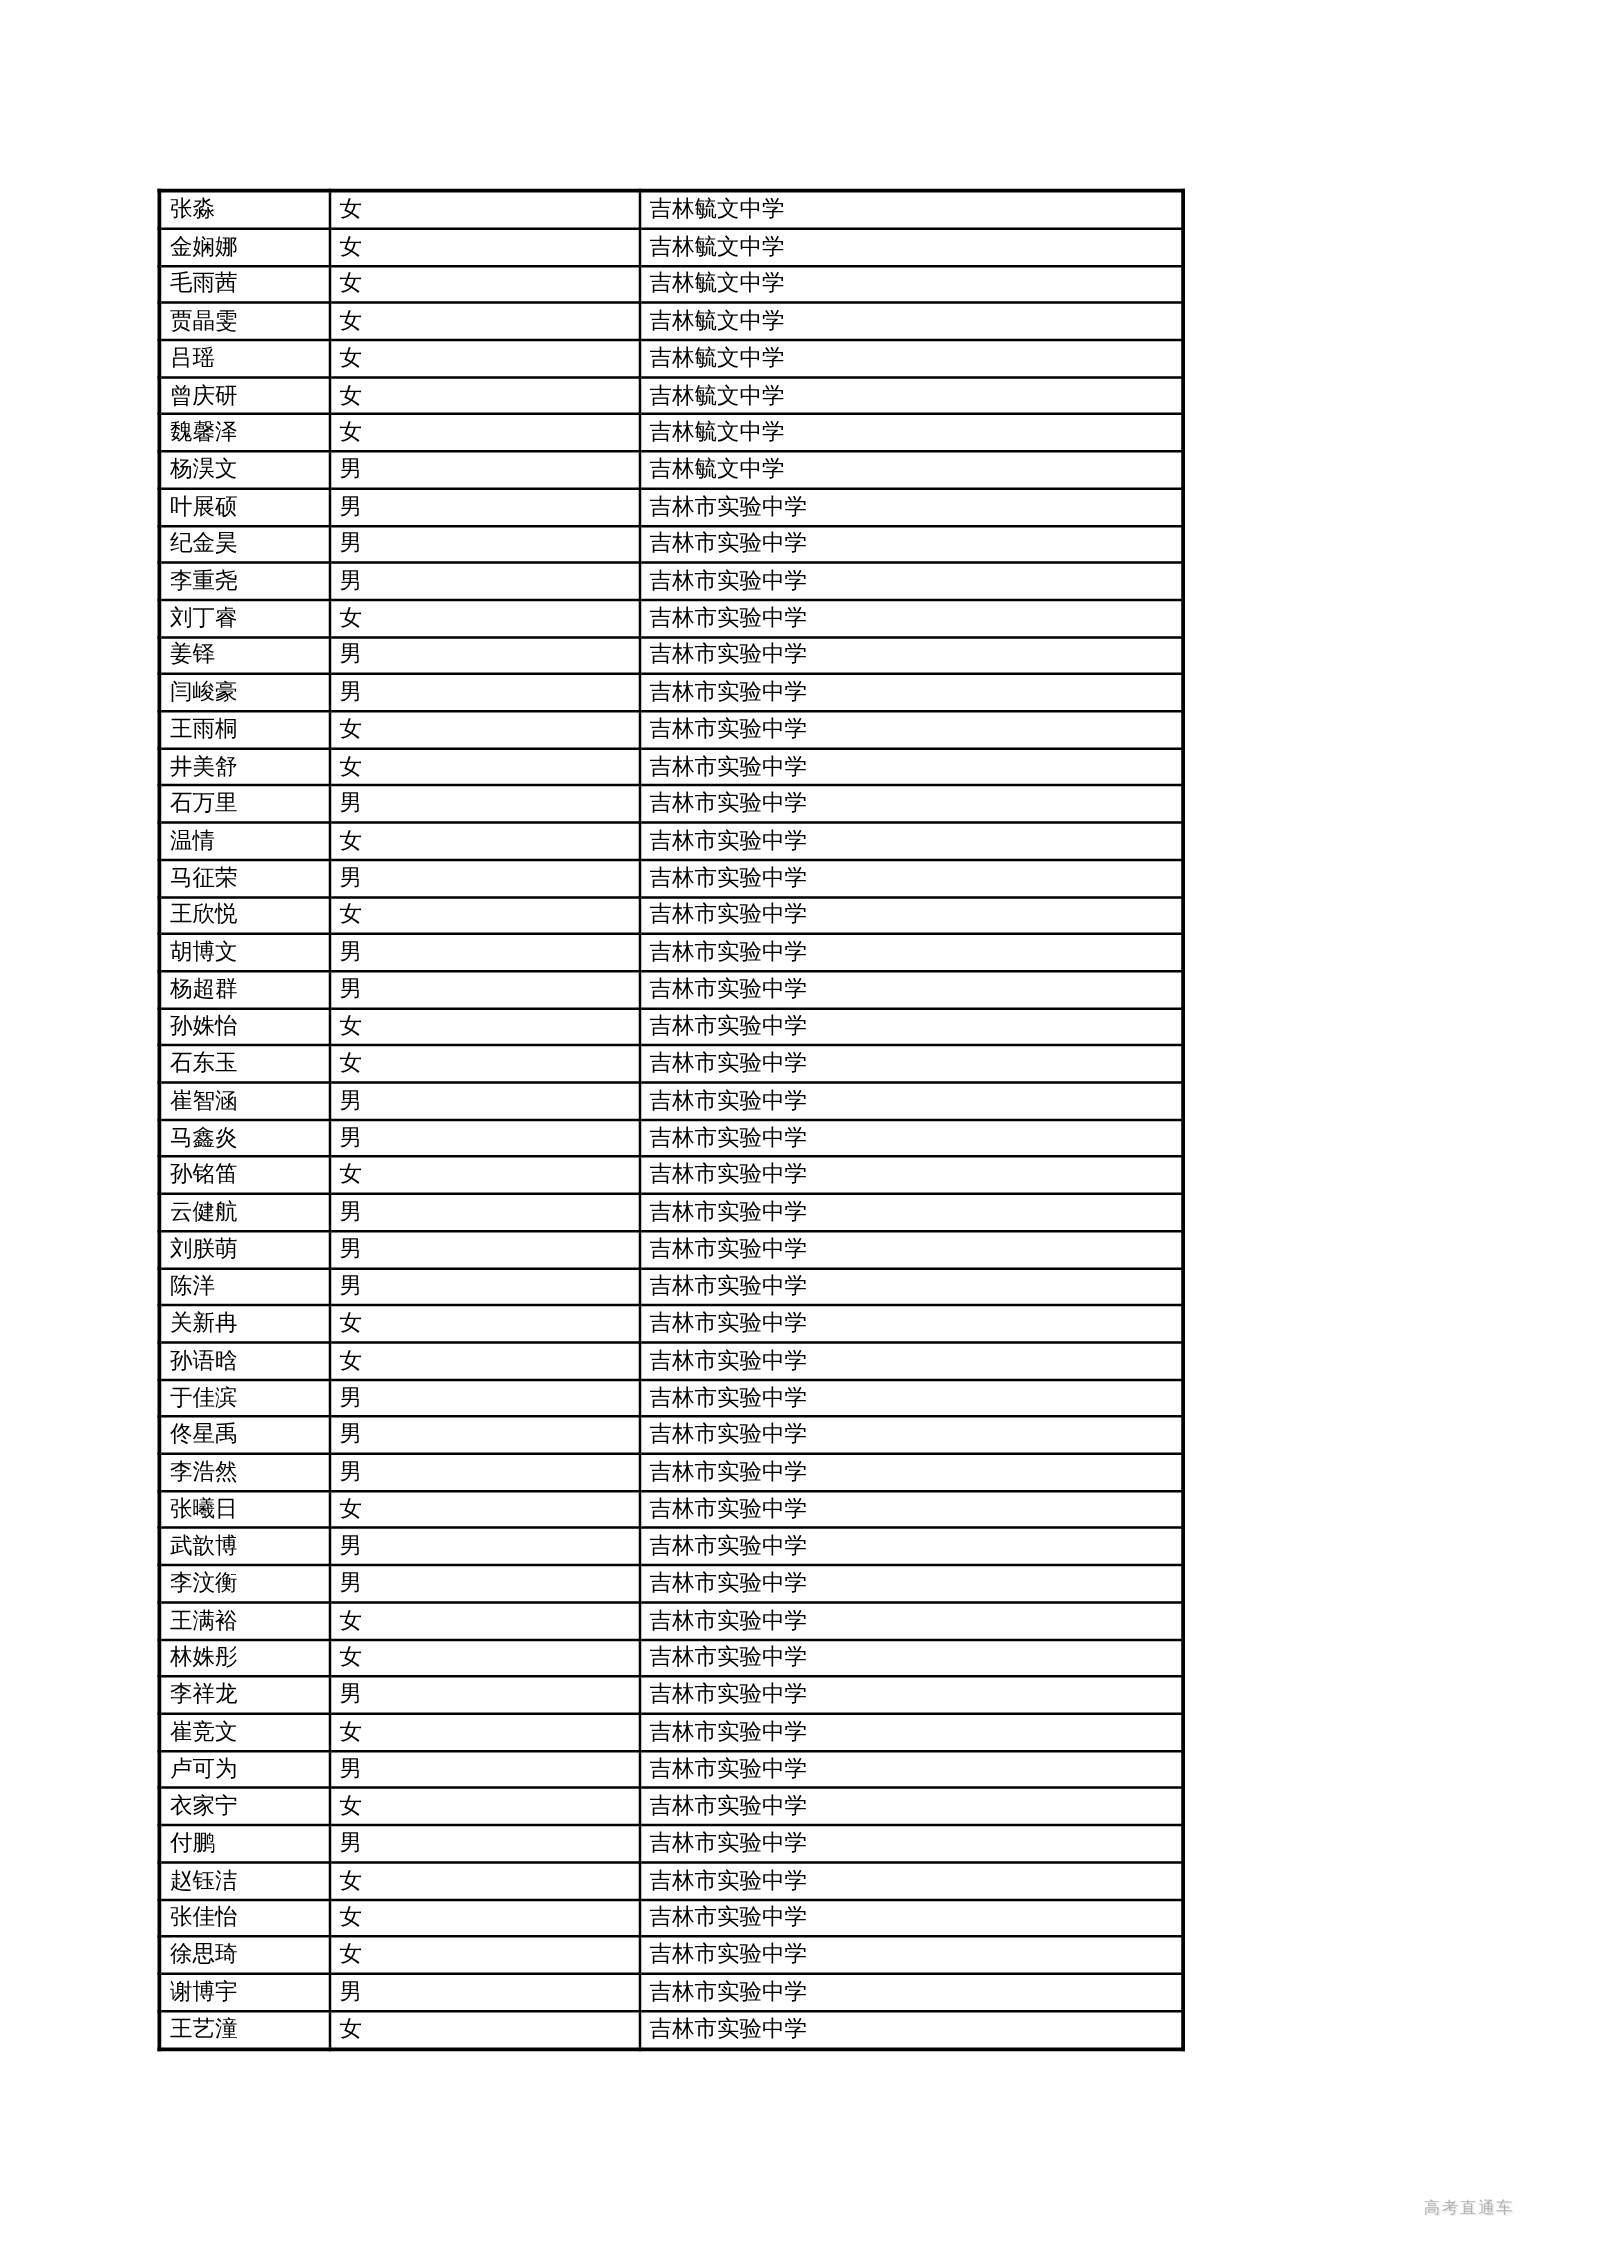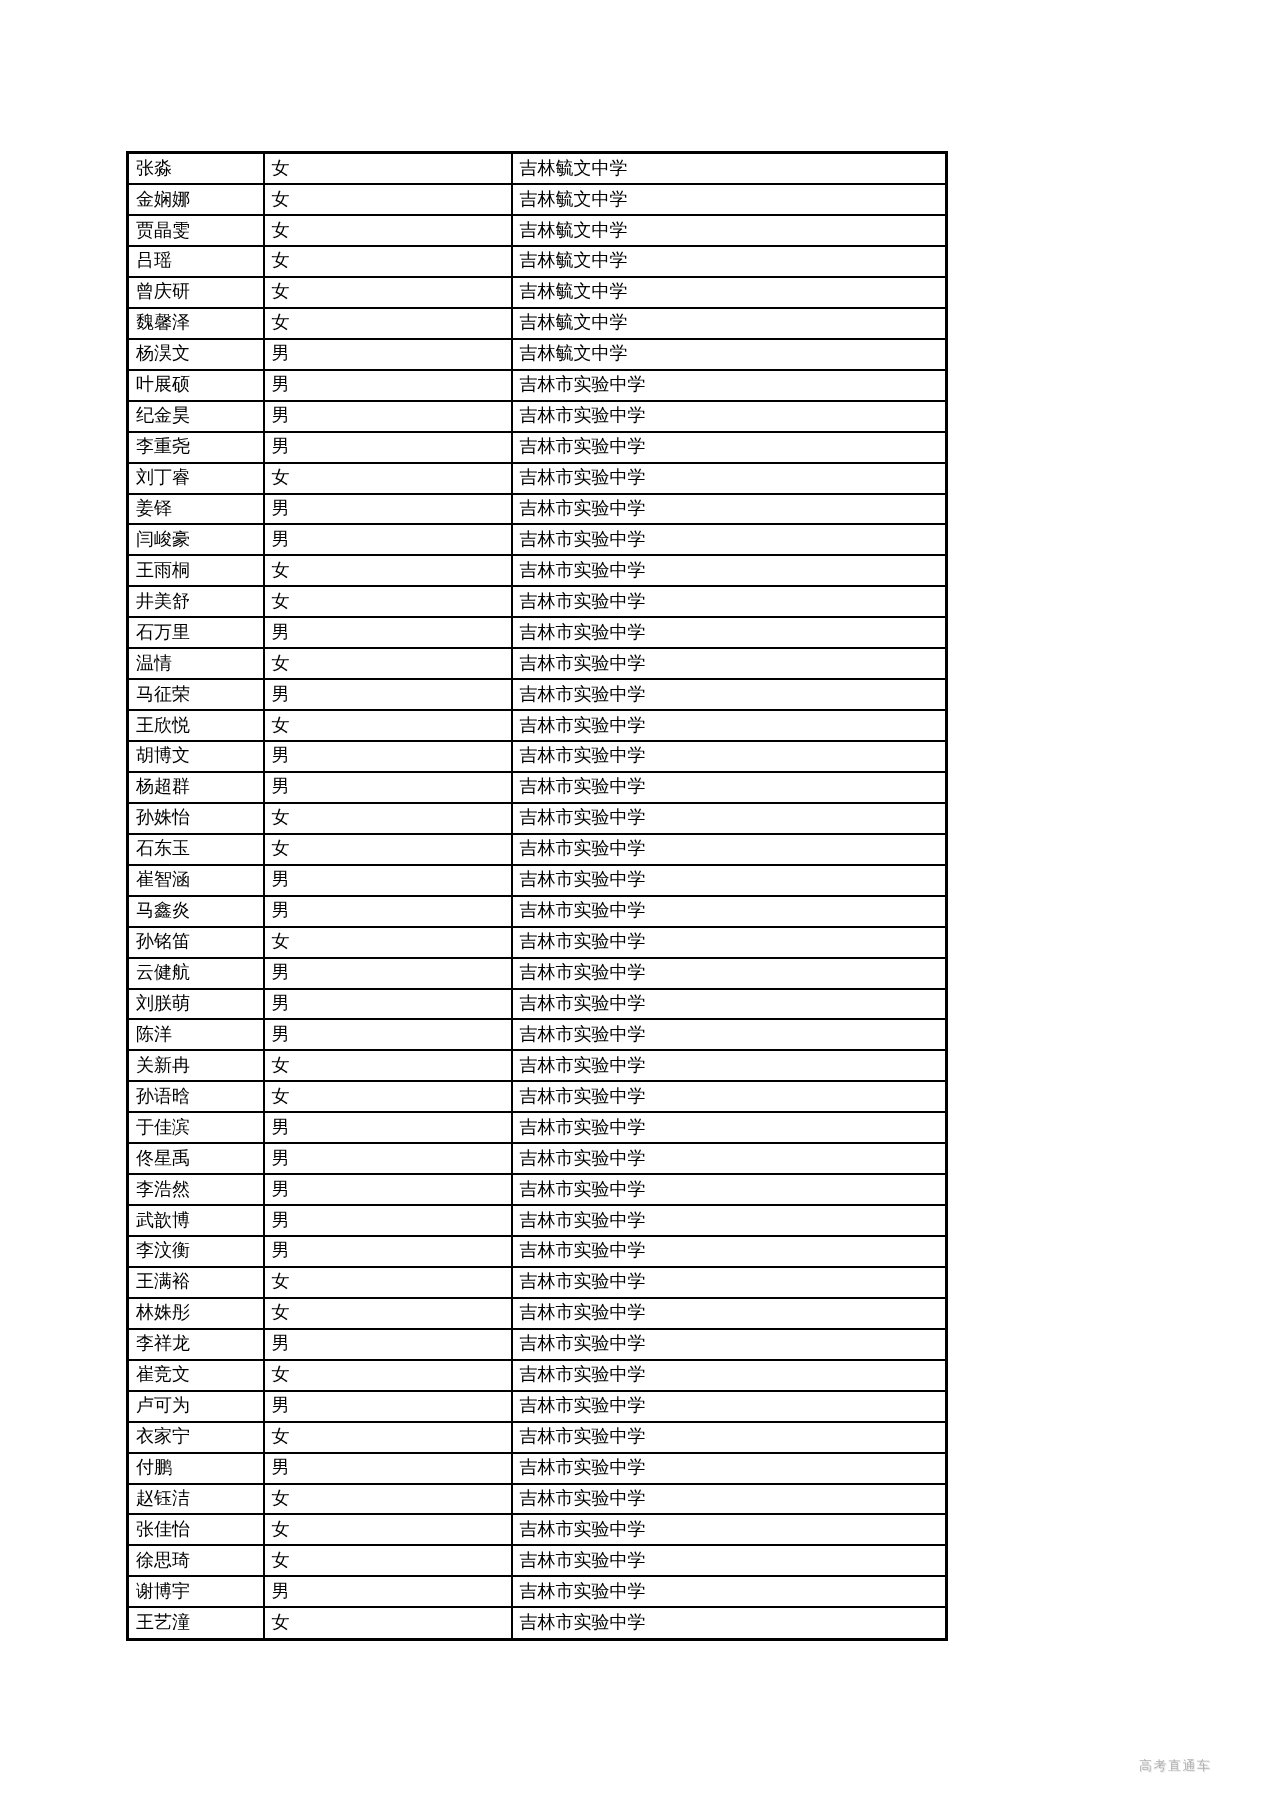--- a/index.html
+++ b/index.html
@@ -73,20 +73,25 @@
     <td>女</td>
     <td>吉林毓文中学</td>
   </tr>
 
   <tr>
     <td>金娴娜</td>
     <td>女</td>
     <td>吉林毓文中学</td>
   </tr>
 
+  <tr>
+    <td>毛雨茜</td>
+    <td>女</td>
+    <td>吉林毓文中学</td>
+  </tr>
 
   <tr>
     <td>贾晶雯</td>
     <td>女</td>
     <td>吉林毓文中学</td>
   </tr>
 
   <tr>
     <td>吕瑶</td>
     <td>女</td>
@@ -267,20 +272,25 @@
     <td>男</td>
     <td>吉林市实验中学</td>
   </tr>
 
   <tr>
     <td>李浩然</td>
     <td>男</td>
     <td>吉林市实验中学</td>
   </tr>
 
+  <tr>
+    <td>张曦日</td>
+    <td>女</td>
+    <td>吉林市实验中学</td>
+  </tr>
 
   <tr>
     <td>武歆博</td>
     <td>男</td>
     <td>吉林市实验中学</td>
   </tr>
 
   <tr>
     <td>李汶衡</td>
     <td>男</td>

